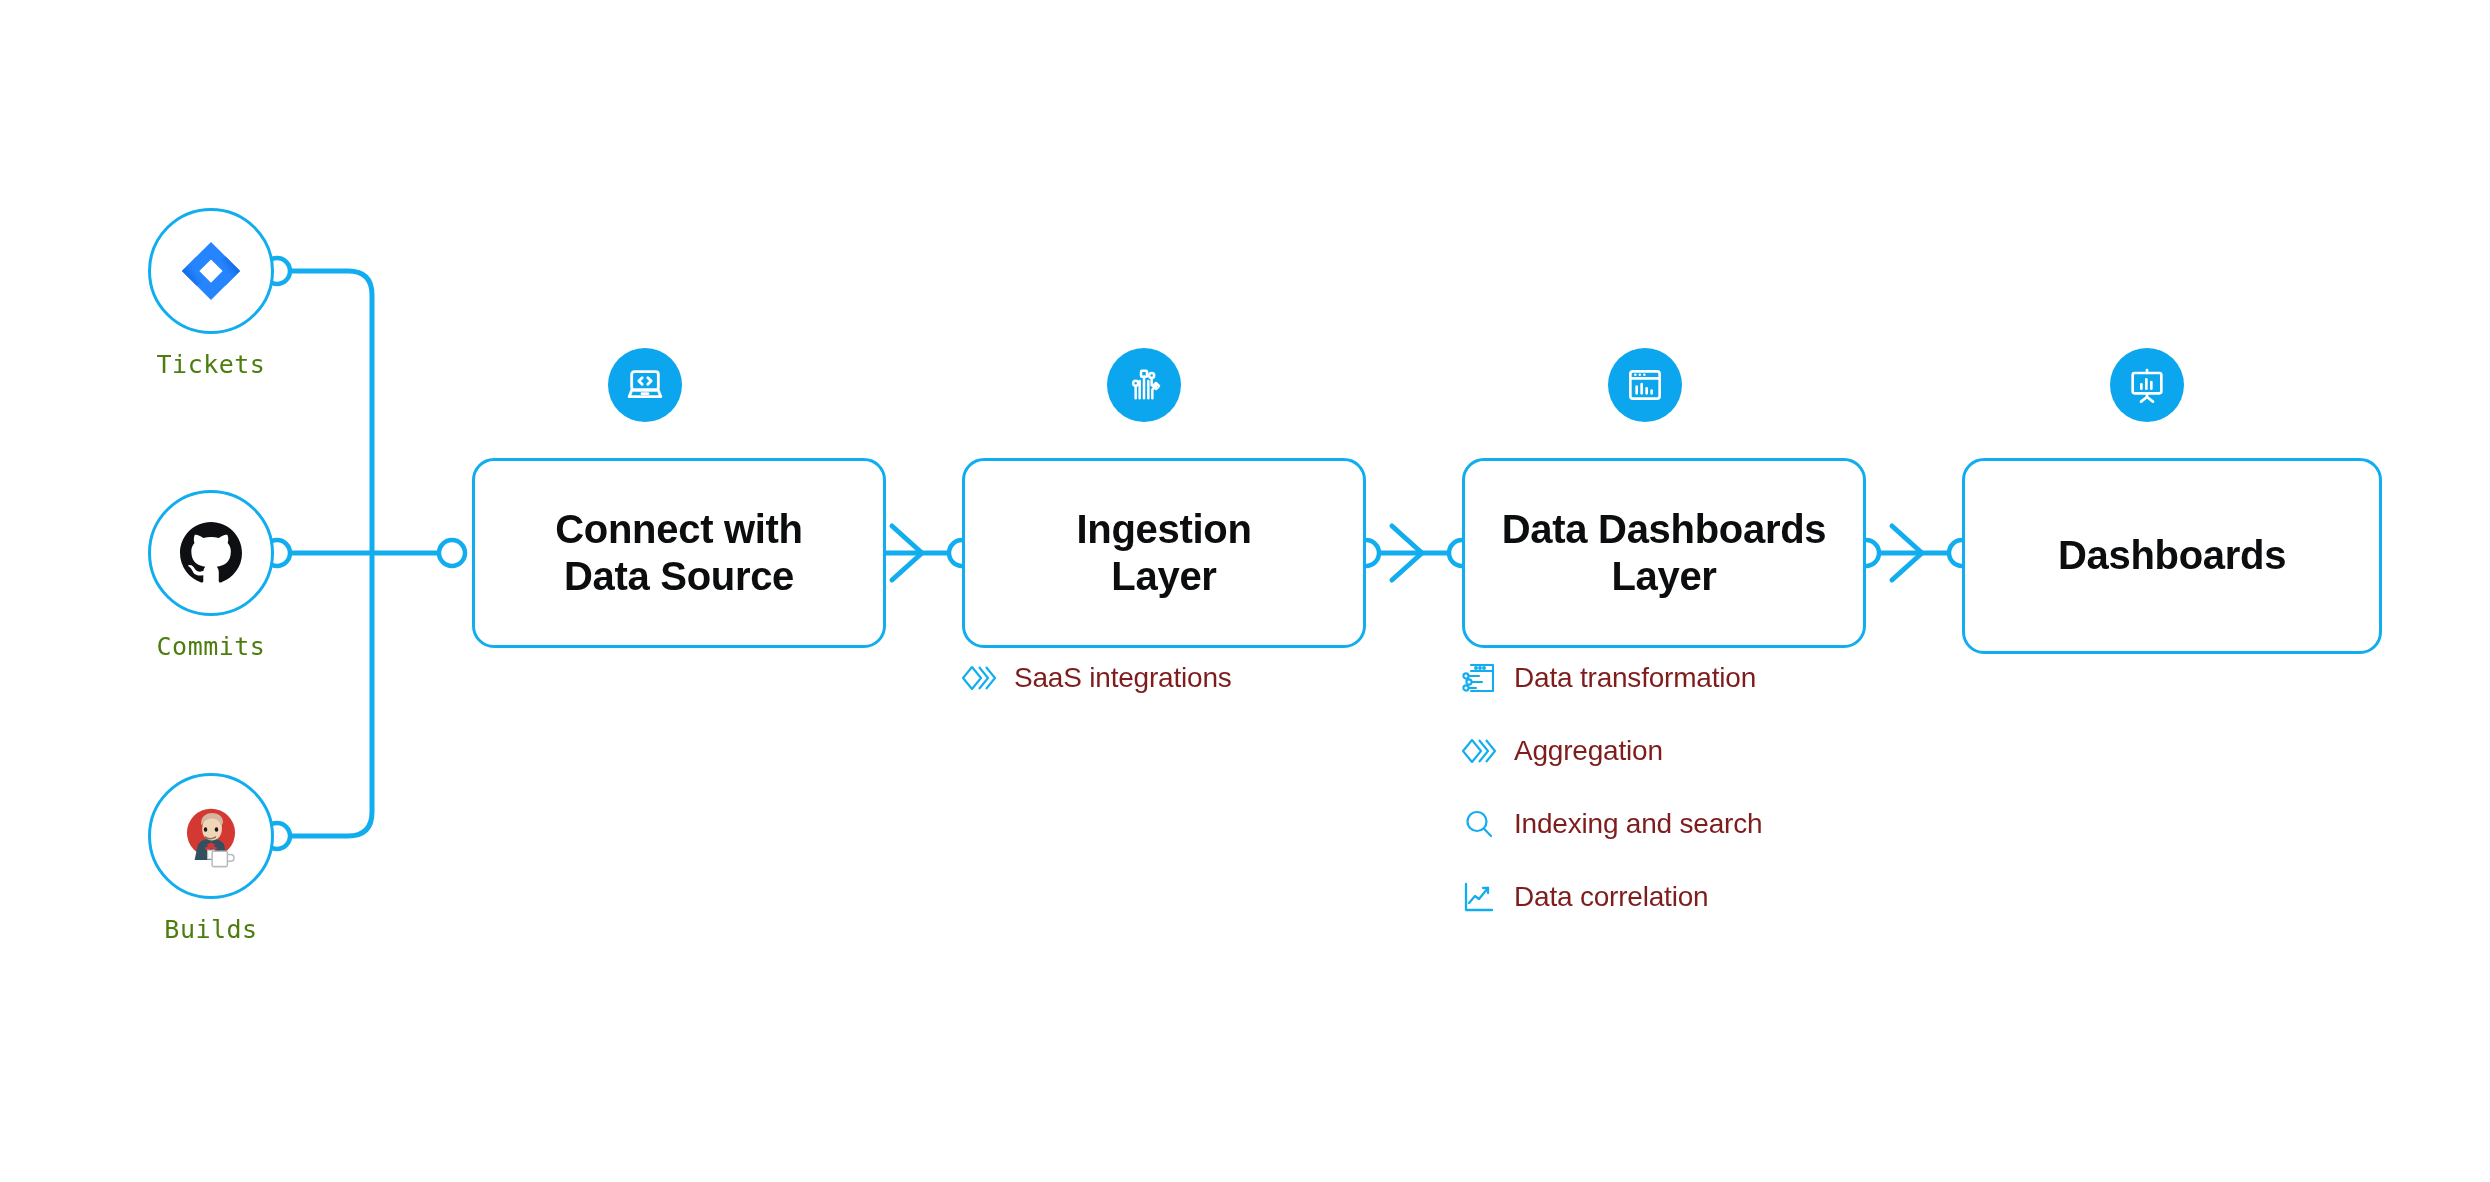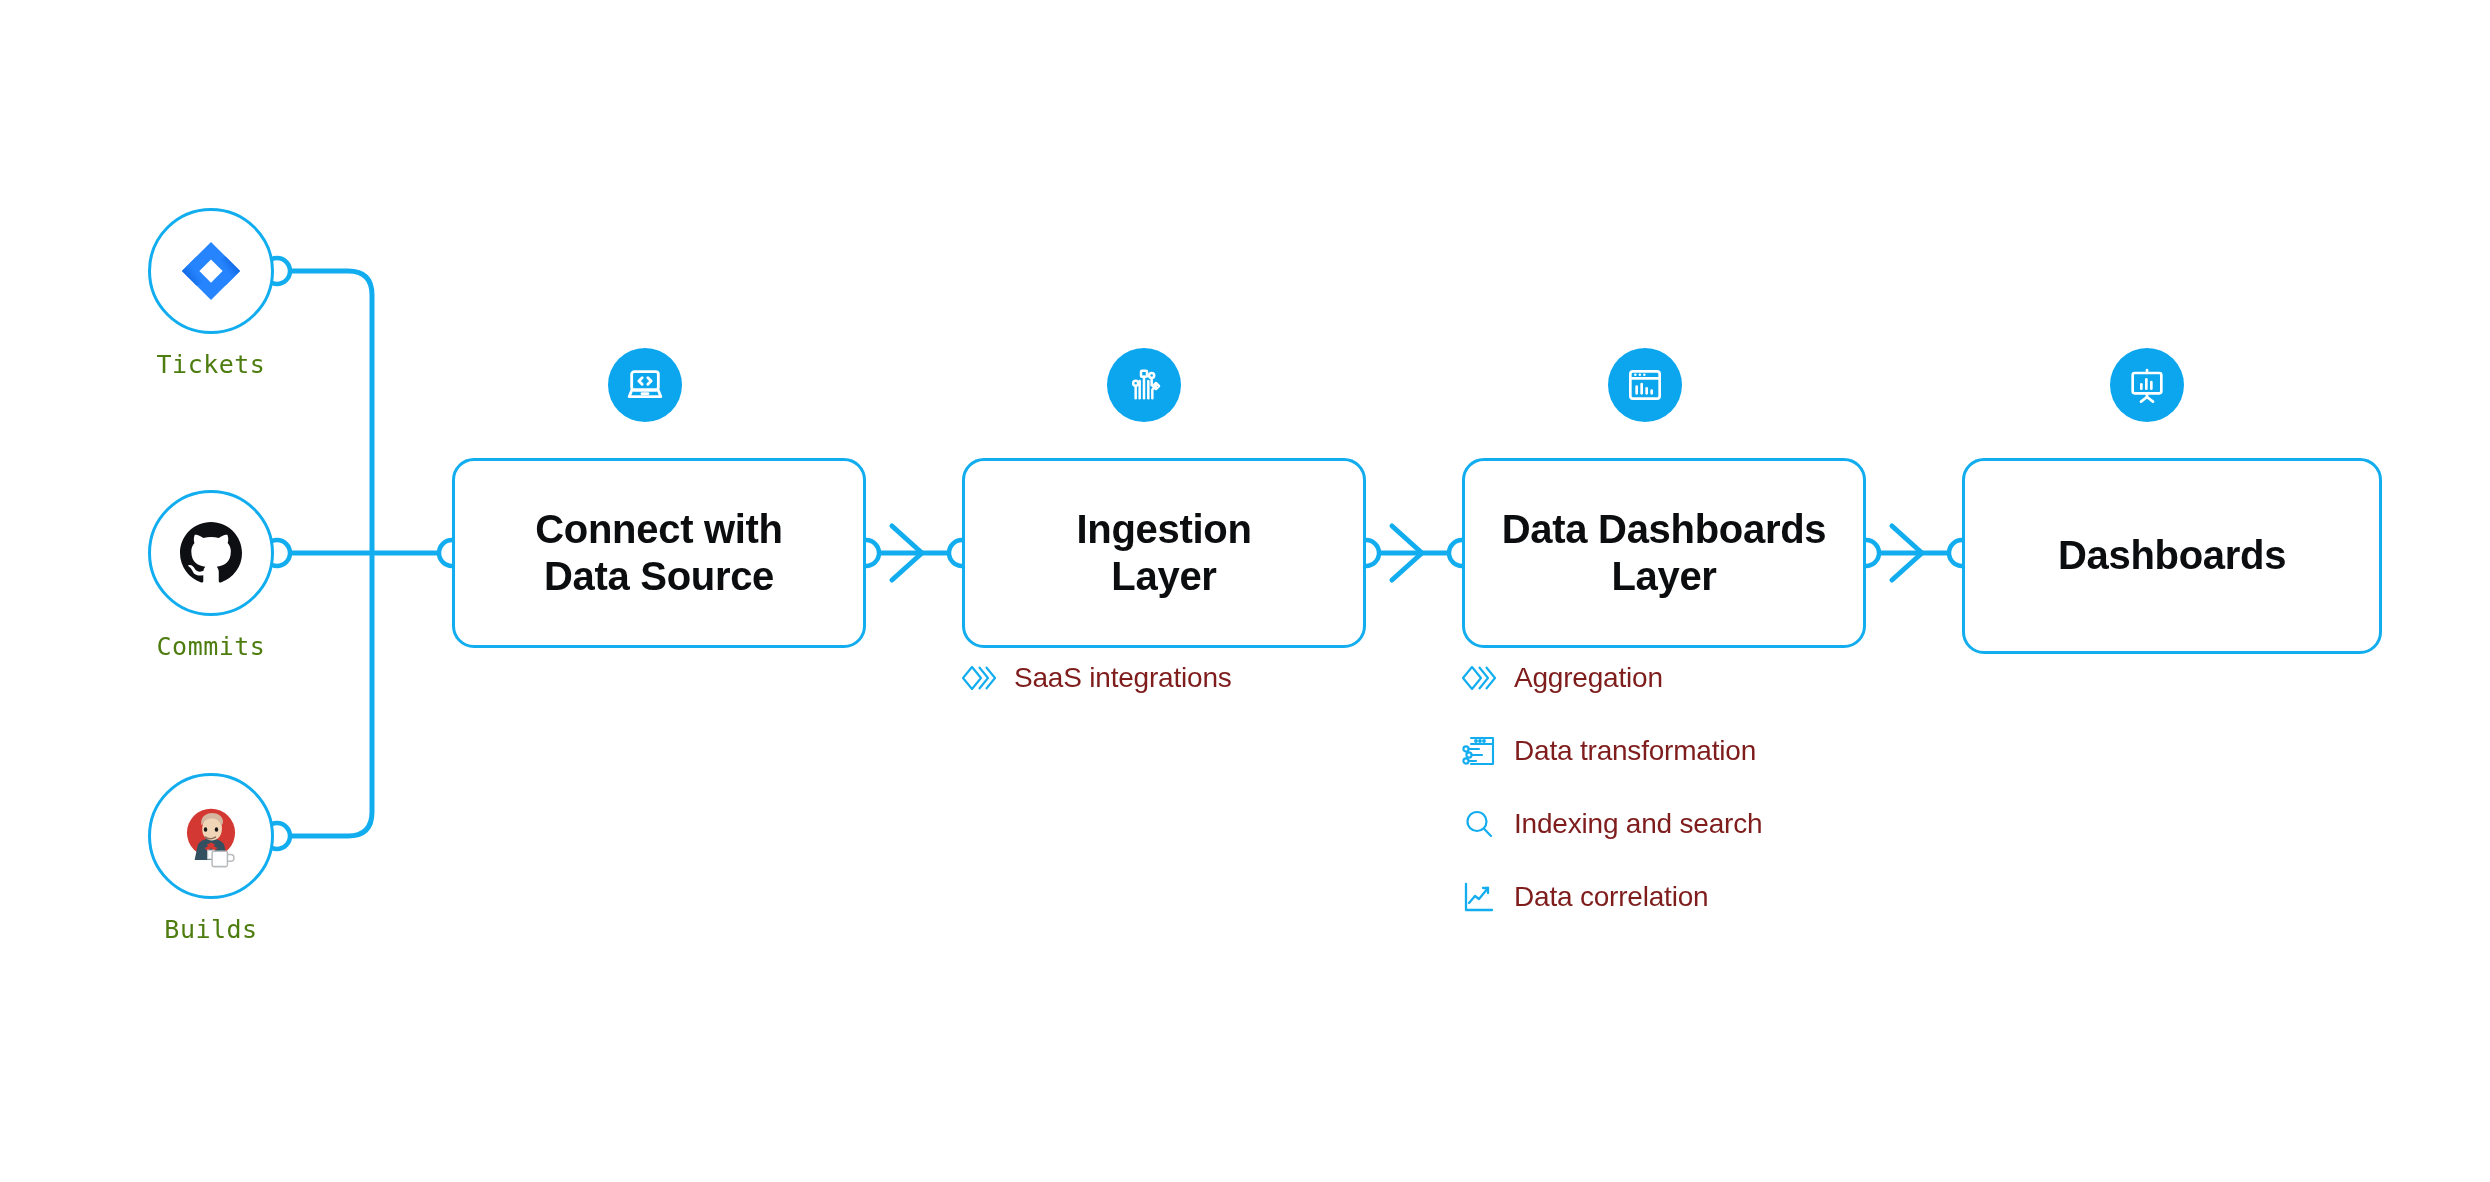--- a/index.html
+++ b/index.html
@@ -138,21 +138,21 @@
         <path d="M32 40l-6 3 3 3 3-3z" fill="#D33833"></path>
         <path d="M32 40l6 3-3 3-3-3z" fill="#D33833"></path>
         <rect x="29" y="45" width="6" height="8" fill="#fff" stroke="#ccc"></rect>
         <rect x="33" y="46" width="14" height="14" rx="1.5" fill="#ffffff" stroke="#b9bcbe" stroke-width="1.4"></rect>
         <path d="M47 49h3a3 3 0 0 1 0 6h-3" fill="none" stroke="#b9bcbe" stroke-width="1.4"></path>
       </svg>
     </div>
     <div class="src-label">Builds</div>
   </div>
 
-  <div class="proc" style="left:452px;top:458px;width:414px;height:190px;">
+  <div class="proc" style="left:472px;top:458px;width:414px;height:190px;">
     <div class="proc-box" style="width:414px;height:190px;">
       <div class="proc-title">
         <span>Connect with</span><br>
         <span>Data Source</span>
       </div>
     </div>
   </div>
   <div class="proc-icon" style="left:608px;top:348px;">
     <svg width="40" height="40" viewBox="0 0 24 24" fill="none" stroke="#ffffff" stroke-width="1.7" stroke-linecap="round" stroke-linejoin="round">
       <rect x="4" y="4" width="16" height="11" rx="1.6"></rect>
@@ -215,48 +215,48 @@
       <circle cx="11.6" cy="5.9" r="0.75" fill="#ffffff" stroke="none"></circle>
       <path d="M7 17v-4"></path>
       <path d="M10 17v-5.6"></path>
       <path d="M13 17v-3"></path>
       <path d="M16 17v-1.6"></path>
     </svg>
   </div>
   <div class="feat-list" style="left:1462px;top:655px;">
     <div class="feat-item">
       <span class="feat-ico">
-        <svg width="34" height="28" viewBox="0 0 34 28" fill="none" stroke="#12ADEF" stroke-width="2.1" stroke-linejoin="round">
-          <path d="M10 3 19 14 10 25 1 14z"></path>
-          <path d="M17 3l9 11-9 11"></path>
-          <path d="M24 3l9 11-9 11"></path>
-        </svg>
-      </span>
-      <span class="feat-label">Aggregation</span>
-    </div>
-    <div class="feat-item">
-      <span class="feat-ico">
         <svg width="34" height="32" viewBox="0 0 34 32" fill="none" stroke="#12ADEF" stroke-width="2.1" stroke-linecap="round" stroke-linejoin="round">
           <path d="M9 3h22v26H9"></path>
           <path d="M9 9h22"></path>
           <circle cx="14" cy="6" r="0.9" fill="#12ADEF"></circle>
           <circle cx="18" cy="6" r="0.9" fill="#12ADEF"></circle>
           <circle cx="22" cy="6" r="0.9" fill="#12ADEF"></circle>
           <circle cx="4" cy="14" r="2.6"></circle>
             <path d="M6.6 14H17"></path>
           <circle cx="7" cy="20" r="2.6"></circle>
             <path d="M9.6 20H20"></path>
           <circle cx="4" cy="26" r="2.6"></circle>
             <path d="M6.6 26H14"></path>
         </svg>
       </span>
       <span class="feat-label">Data transformation</span>
     </div>
     <div class="feat-item">
       <span class="feat-ico">
+        <svg width="34" height="28" viewBox="0 0 34 28" fill="none" stroke="#12ADEF" stroke-width="2.1" stroke-linejoin="round">
+          <path d="M10 3 19 14 10 25 1 14z"></path>
+          <path d="M17 3l9 11-9 11"></path>
+          <path d="M24 3l9 11-9 11"></path>
+        </svg>
+      </span>
+      <span class="feat-label">Aggregation</span>
+    </div>
+    <div class="feat-item">
+      <span class="feat-ico">
         <svg width="32" height="32" viewBox="0 0 32 32" fill="none" stroke="#12ADEF" stroke-width="2.2" stroke-linecap="round">
           <circle cx="14" cy="13.5" r="9.5"></circle>
           <path d="M20.8 20.6 28 28"></path>
         </svg>
       </span>
       <span class="feat-label">Indexing and search</span>
     </div>
     <div class="feat-item">
       <span class="feat-ico">
         <svg width="32" height="32" viewBox="0 0 32 32" fill="none" stroke="#12ADEF" stroke-width="2.3" stroke-linecap="round" stroke-linejoin="round">

